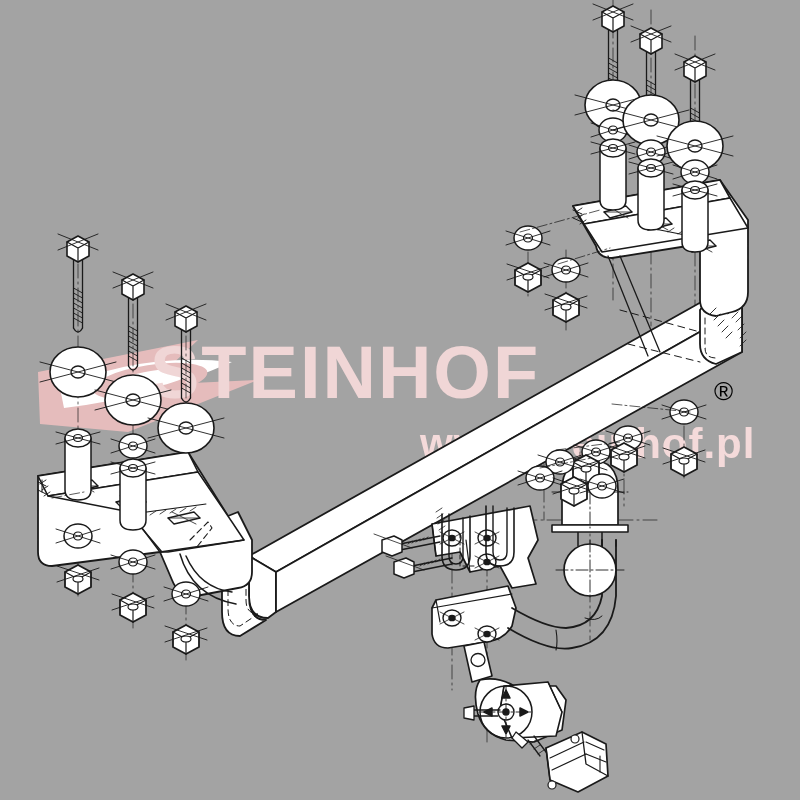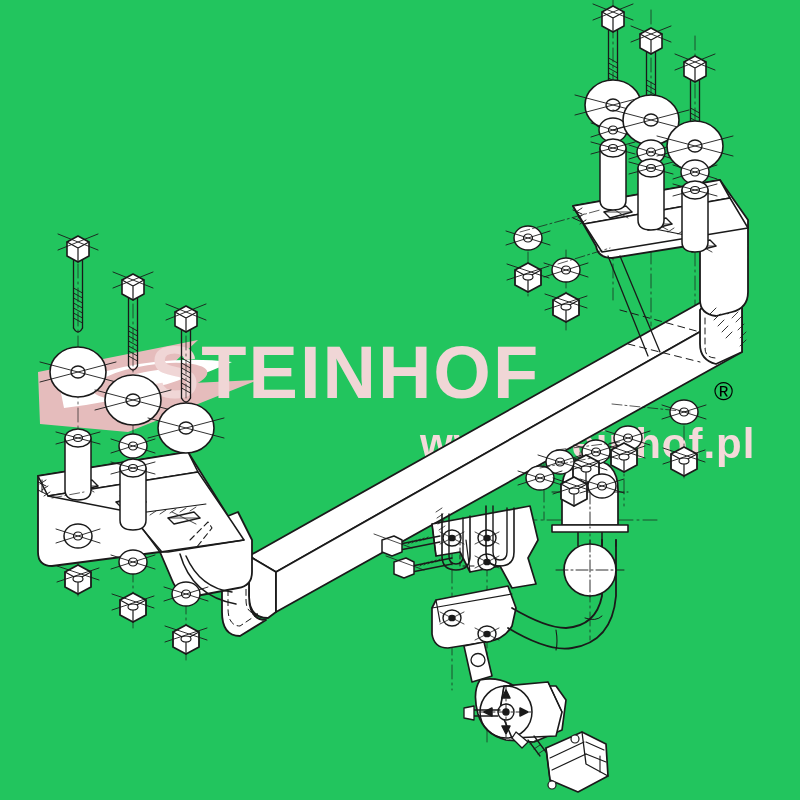--- a/index.html
+++ b/index.html
@@ -37,21 +37,21 @@
     letter-spacing: 1px;
   }
   .wm-reg {
     font-family: "Liberation Sans", sans-serif;
     font-weight: 400;
   }
 </style>
 </head>
 <body>
 
-<div id="stage" style="background: #22c55e;">
+<div id="stage" style="background: #a3a3a3;">
 
   <svg id="watermark-layer" width="800" height="800">
 
     <g>
       <path d="M 38 372 L 198 340 L 150 385 L 258 380 L 128 432 L 40 424 Z" fill="#e5bcbc"></path>
       <path d="M 60 388 Q 140 352 232 362 Q 150 398 64 408 Z" fill="#ffffff"></path>
       <ellipse cx="150" cy="381" rx="58" ry="16" fill="#e5bcbc" transform="rotate(-9 150 381)"></ellipse>
       <ellipse cx="152" cy="379" rx="36" ry="8" fill="#ffffff" transform="rotate(-9 152 379)"></ellipse>
     </g>
 

